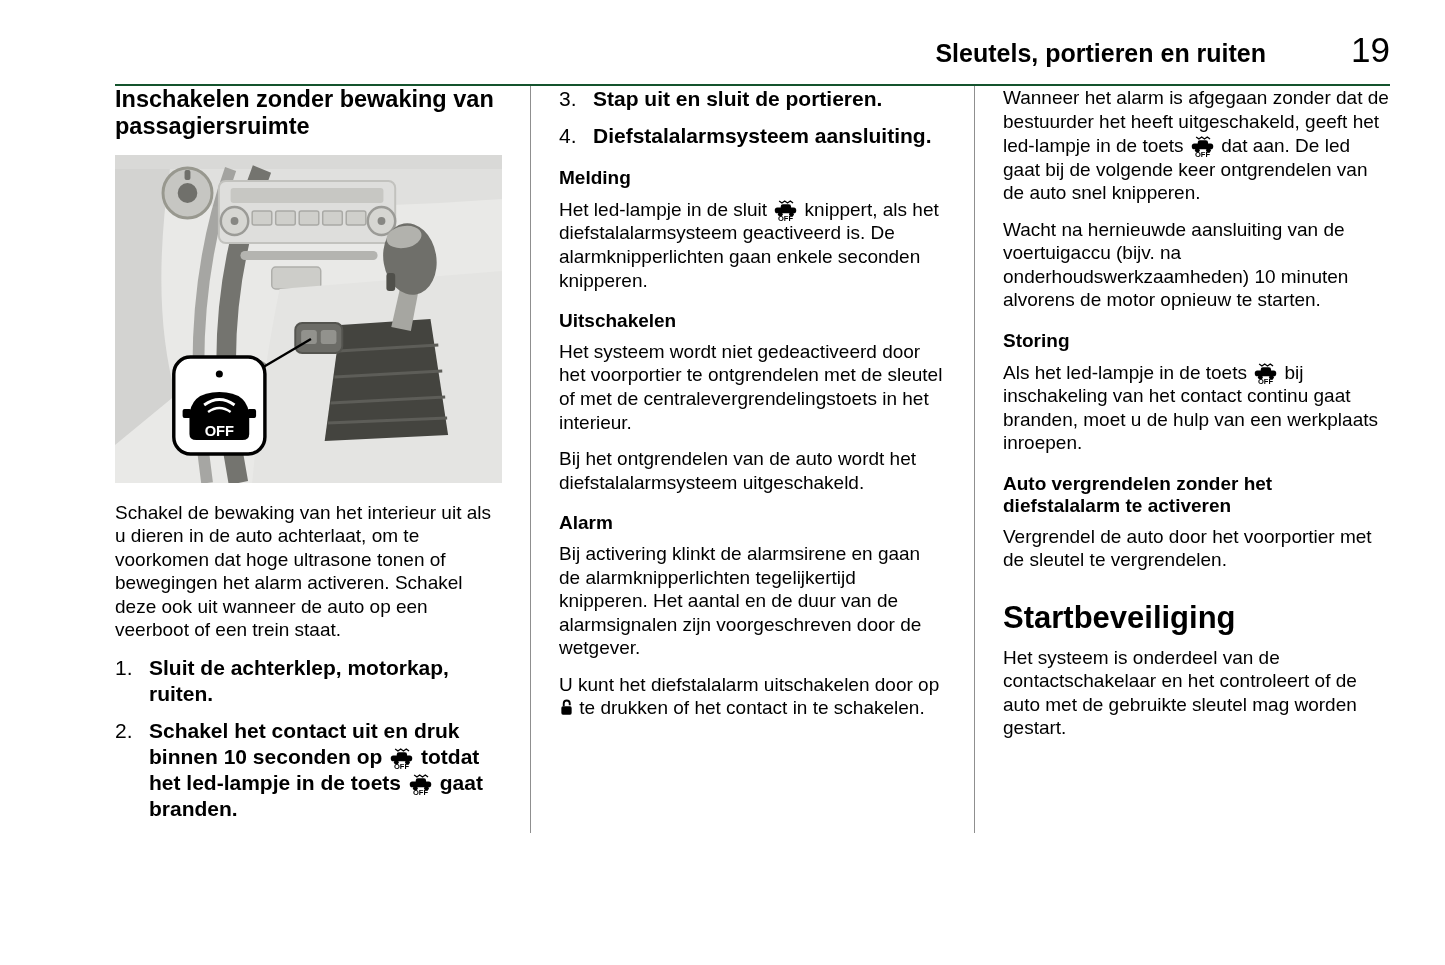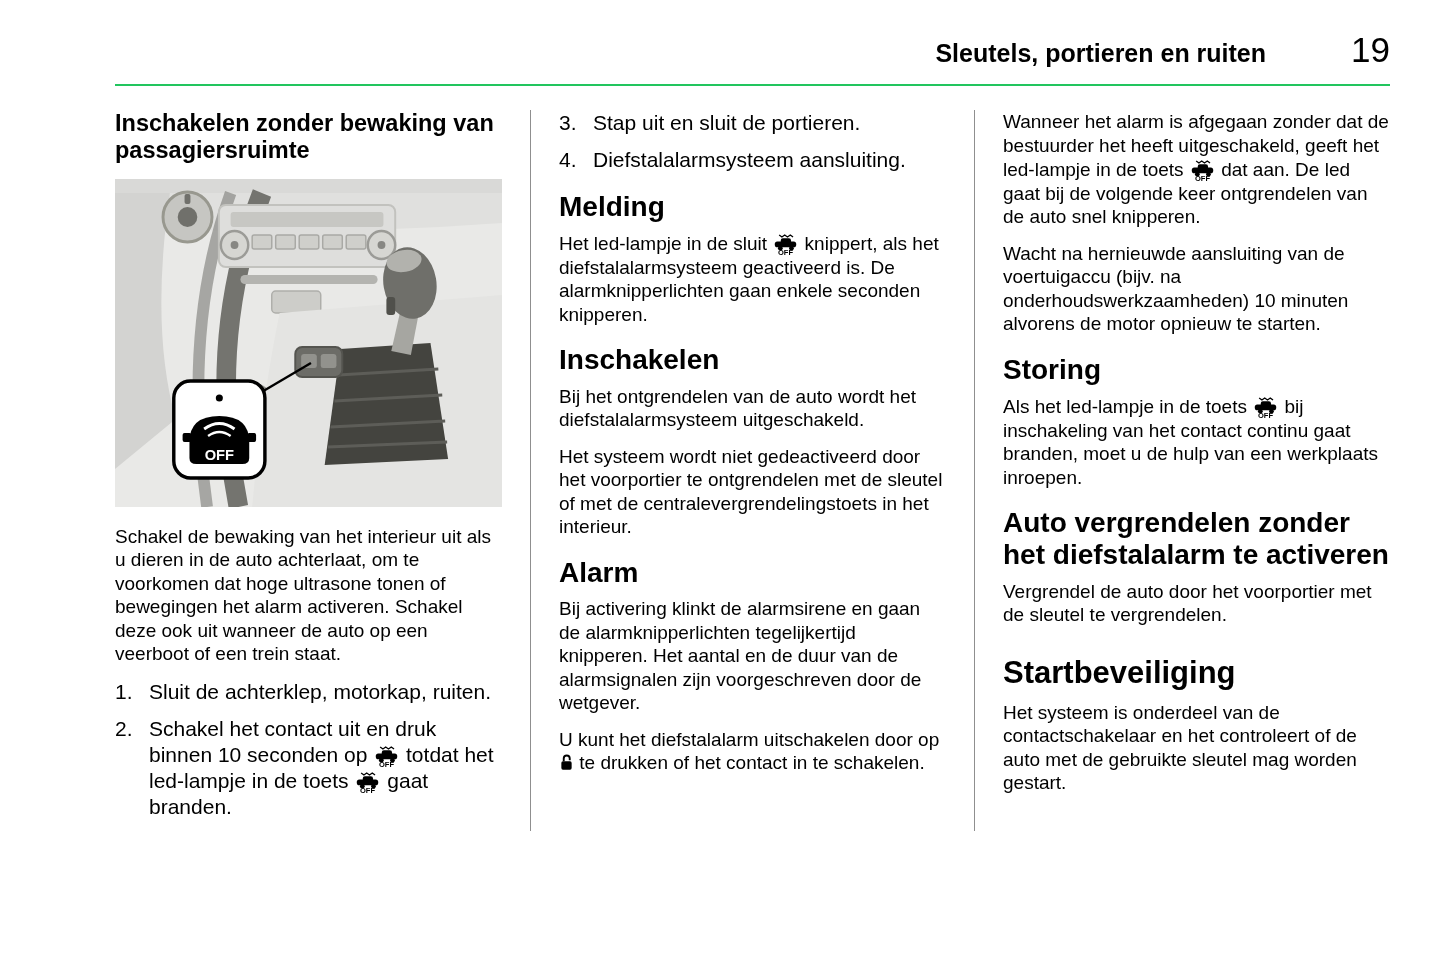--- a/index.html
+++ b/index.html
@@ -7,41 +7,41 @@
   body {
     width:1445px; height:965px; overflow:hidden;
     font-family:"Liberation Sans", sans-serif;
     color:#000;
   }
   .page { width:1445px; height:965px; padding:30px 55px 0 115px; }
 
   
   .hdr {
     display:flex; justify-content:flex-end; align-items:baseline; gap:85px;
-    border-bottom:2px solid #22c55e; padding-bottom:14px;
+    border-bottom:2px solid #14532d; padding-bottom:14px;
   }
   .hdr .chapter { font-size:25px; font-weight:bold; }
   .hdr .pagenum { font-size:35px; }
 
   
-  .columns { display:flex; margin-top:24px; align-items:stretch;justify-content:center; }
+  .columns { display:flex; align-items:stretch;justify-content:center; }
   .col { flex:1 1 0; min-width:0; }
   .col1 { padding-right:28px; }
   .col2 { padding:0 28px; }
   .col3 { padding-left:28px; }
   .divider { width:1px; background:#8f8f8f; flex:0 0 auto; }
 
   
   h2.sec { font-size:23.5px; font-weight:bold; line-height:1.16; margin:0 0 14px; }
-  h3.sub { font-size:28px; font-weight:bold; line-height:1.15; margin:18px 0 8px; }
+  h3.sub { font-size:19px; font-weight:bold; line-height:1.15; margin:18px 0 8px; }
   h2.big { font-size:31px; font-weight:bold; margin:28px 0 10px; }
   p.body { font-size:19px; line-height:1.24; margin:0 0 13px; }
   .li { display:flex; font-size:21px; line-height:1.24; margin:0 0 11px; }
   .li .num { width:34px; flex:0 0 auto; }
-  .li .li-text { flex:1 1 auto; }
+  .li .li-text { flex:1 1 auto;font-weight:bold; }
 
   
   figure.interior { width:100%; height:328px; margin:2px 0 18px; }
   figure.interior svg { width:100%; height:100%; display:block; }
 
   
   .ic-caroff { width:27px; height:24px; vertical-align:-5px; }
   .ic-lock { width:15px; height:19px; vertical-align:-3px; }
   svg text { font-family:"Liberation Sans", sans-serif; }
 </style>
@@ -173,23 +173,23 @@
       <div class="li">
         <span class="num">4.</span>
         <span class="li-text">Diefstalalarmsysteem aansluiting.</span>
       </div>
 
       <h3 class="sub">Melding</h3>
       <p class="body"><span>Het led-lampje in de sluit </span><svg class="ic-caroff" viewBox="0 0 34 30">
             <use href="#sym-caroff"></use>
           </svg><span> knippert, als het diefstalalarmsysteem geactiveerd is. De alarmknipperlichten gaan enkele seconden knipperen.</span></p>
 
-      <h3 class="sub">Inschakelen</h3>
+      <h3 class="sub">Uitschakelen</h3>
+      <p class="body">Het systeem wordt niet gedeactiveerd door het voorportier te ontgrendelen met de sleutel of met de centralevergrendelingstoets in het interieur.</p>
       <p class="body">Bij het ontgrendelen van de auto wordt het diefstalalarmsysteem uitgeschakeld.</p>
-      <p class="body">Het systeem wordt niet gedeactiveerd door het voorportier te ontgrendelen met de sleutel of met de centralevergrendelingstoets in het interieur.</p>
 
       <h3 class="sub">Alarm</h3>
       <p class="body">Bij activering klinkt de alarmsirene en gaan de alarmknipperlichten tegelijkertijd knipperen. Het aantal en de duur van de alarmsignalen zijn voorgeschreven door de wetgever.</p>
       <p class="body"><span>U kunt het diefstalalarm uitschakelen door op </span><svg class="ic-lock" viewBox="0 0 18 24">
             <use href="#sym-lock"></use>
           </svg><span> te drukken of het contact in te schakelen.</span></p>
     </section>
 
     <div class="divider"></div>
 

